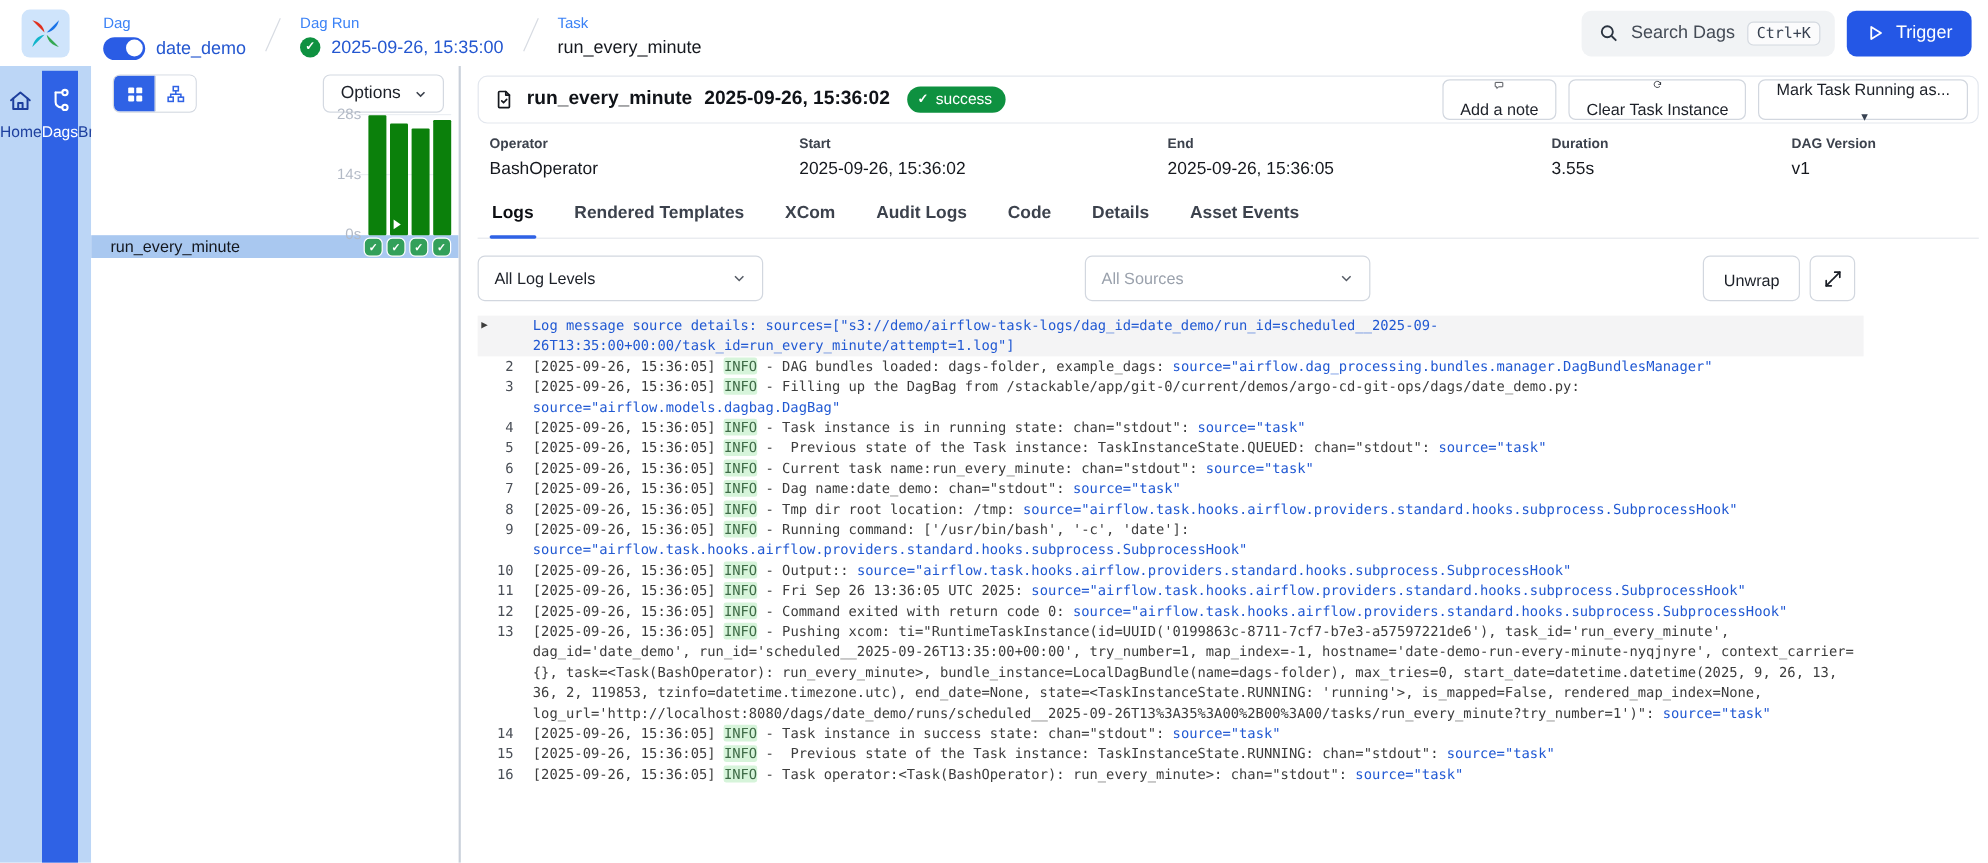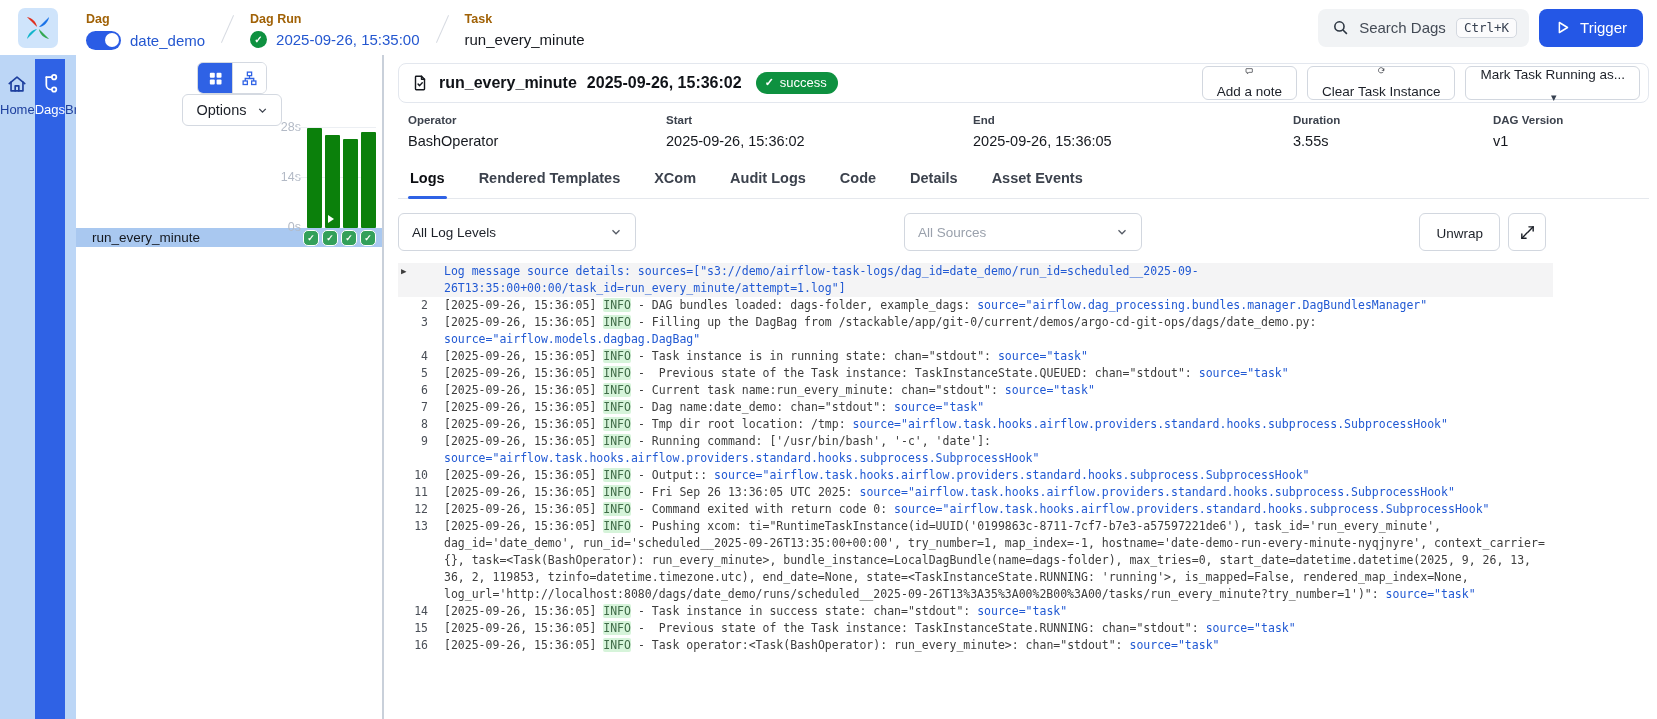--- a/index.html
+++ b/index.html
@@ -9,21 +9,21 @@
     font-family:"Liberation Sans", sans-serif; color:#15181e;
     -webkit-font-smoothing:antialiased;
   }
   svg { display:block; }
 
   
   .topbar { height:55px; display:flex; align-items:center; padding:0 14px 0 18px; background:#fff; }
   .logo { width:40px; height:40px; border-radius:7px; background:#cfe4fb; display:flex; align-items:center; justify-content:center; margin-right:28px; }
   .crumbs { display:flex; align-items:flex-start; }
   .crumb { display:flex; flex-direction:column; }
-  .crumb-label { font-size:12.5px; font-weight:bold; color:#a16207; margin-top:6px; }
+  .crumb-label { font-size:12.5px; font-weight:normal; color:#3b82f6; margin-top:6px; }
   .crumb-value-row { display:flex; align-items:center; gap:9px; margin-top:5px; }
   .crumb-link { color:#2457d0; font-size:15px; }
   .crumb-plain { color:#15181e; font-size:15px; }
   .crumb-sep { width:1px; height:30px; background:#d7dbe2; transform:rotate(24deg); margin:8px 22px 0 22px; }
   .toggle { width:35px; height:19px; background:#2a5ce5; border-radius:10px; position:relative; flex:0 0 auto; }
   .toggle::after { content:""; position:absolute; right:2.5px; top:2.5px; width:14px; height:14px; background:#fff; border-radius:50%; }
   .check-circle { width:17px; height:17px; border-radius:50%; background:#0e9140; color:#fff; font-size:10px; font-weight:bold;
     display:flex; align-items:center; justify-content:center; flex:0 0 auto; }
   .topbar-right { margin-left:auto; display:flex; align-items:center; gap:10px; }
   .searchbox { height:38px; background:#f1f3f5; border-radius:8px; display:flex; align-items:center; gap:10px; padding:0 12px 0 14px; color:#3c424d; cursor:text; }
@@ -38,21 +38,21 @@
   .nav-item { display:flex; flex-direction:column; align-items:center; gap:7px; padding:14px 0 12px; color:#1d3f9e; cursor:pointer; }
   .nav-item.active { background:#2f62e5; color:#fff; }
   .nav-label { font-size:13px; }
   .nav-gear { font-size:24px; line-height:22px; height:22px; }
 
   .left-pane { width:306px; flex:0 0 auto; position:relative; background:#fff; }
   .pane-divider { width:2px; background:#c9d0da; flex:0 0 auto; }
   .main-pane { flex:1; min-width:0; padding:8px 8px 0 14px; }
 
   
-  .left-toolbar { display:flex; justify-content:space-between; align-items:center; padding:7px 12px 0 18px;flex-direction:column; }
+  .left-toolbar { display:flex; justify-content:space-between; align-items:center; padding:7px 12px 0 18px; }
   .segmented { display:flex; border:1px solid #d4d9e1; border-radius:6px; overflow:hidden; height:32px; background:#fff; }
   .seg-btn { width:34px; border:none; background:#fff; color:#2f62e5; display:flex; align-items:center; justify-content:center; cursor:pointer; padding:0; }
   .seg-btn + .seg-btn { border-left:1px solid #d4d9e1; }
   .seg-btn.active { background:#2f62e5; color:#fff; }
   .options-btn { height:32px; border:1px solid #d4d9e1; border-radius:6px; background:#fff; padding:0 12px 0 14px;
     font-size:14.5px; color:#1c2028; display:flex; align-items:center; gap:10px; cursor:pointer; font-family:inherit; }
   .chart-wrap { position:relative; height:101px; margin-top:1px; }
   .gridline { position:absolute; right:6px; width:80px; height:1px; background:#eceff3; }
   .ytick { position:absolute; right:81px; width:40px; text-align:right; font-size:12.5px; color:#b3bac6; line-height:15px; }
   .bars { position:absolute; right:6px; bottom:0; display:flex; align-items:flex-end; gap:3px; }

